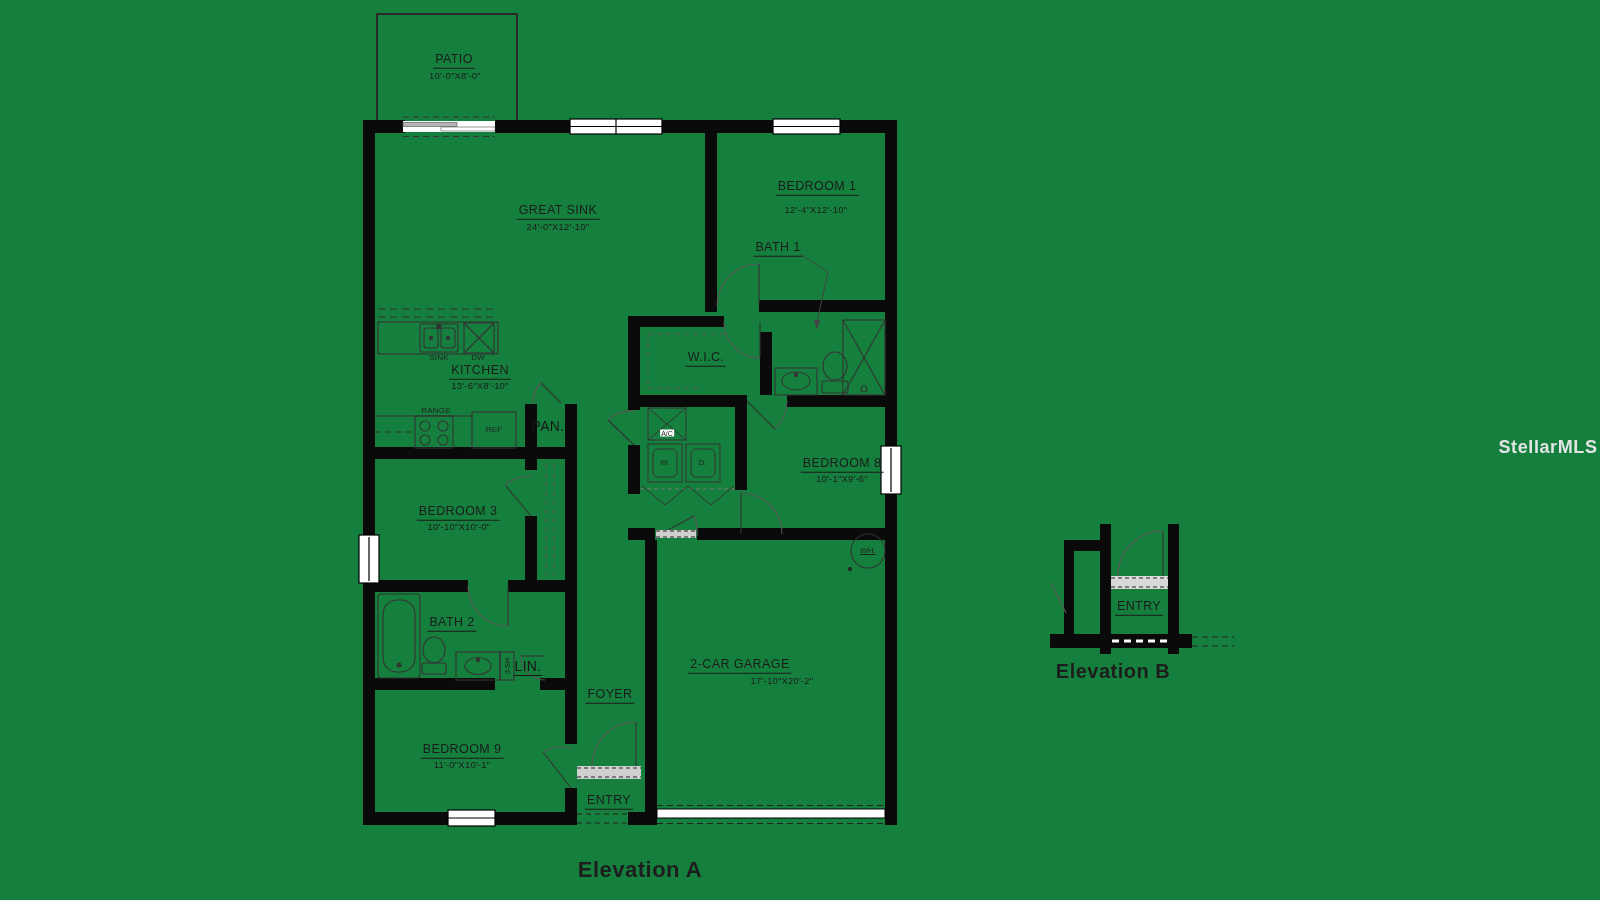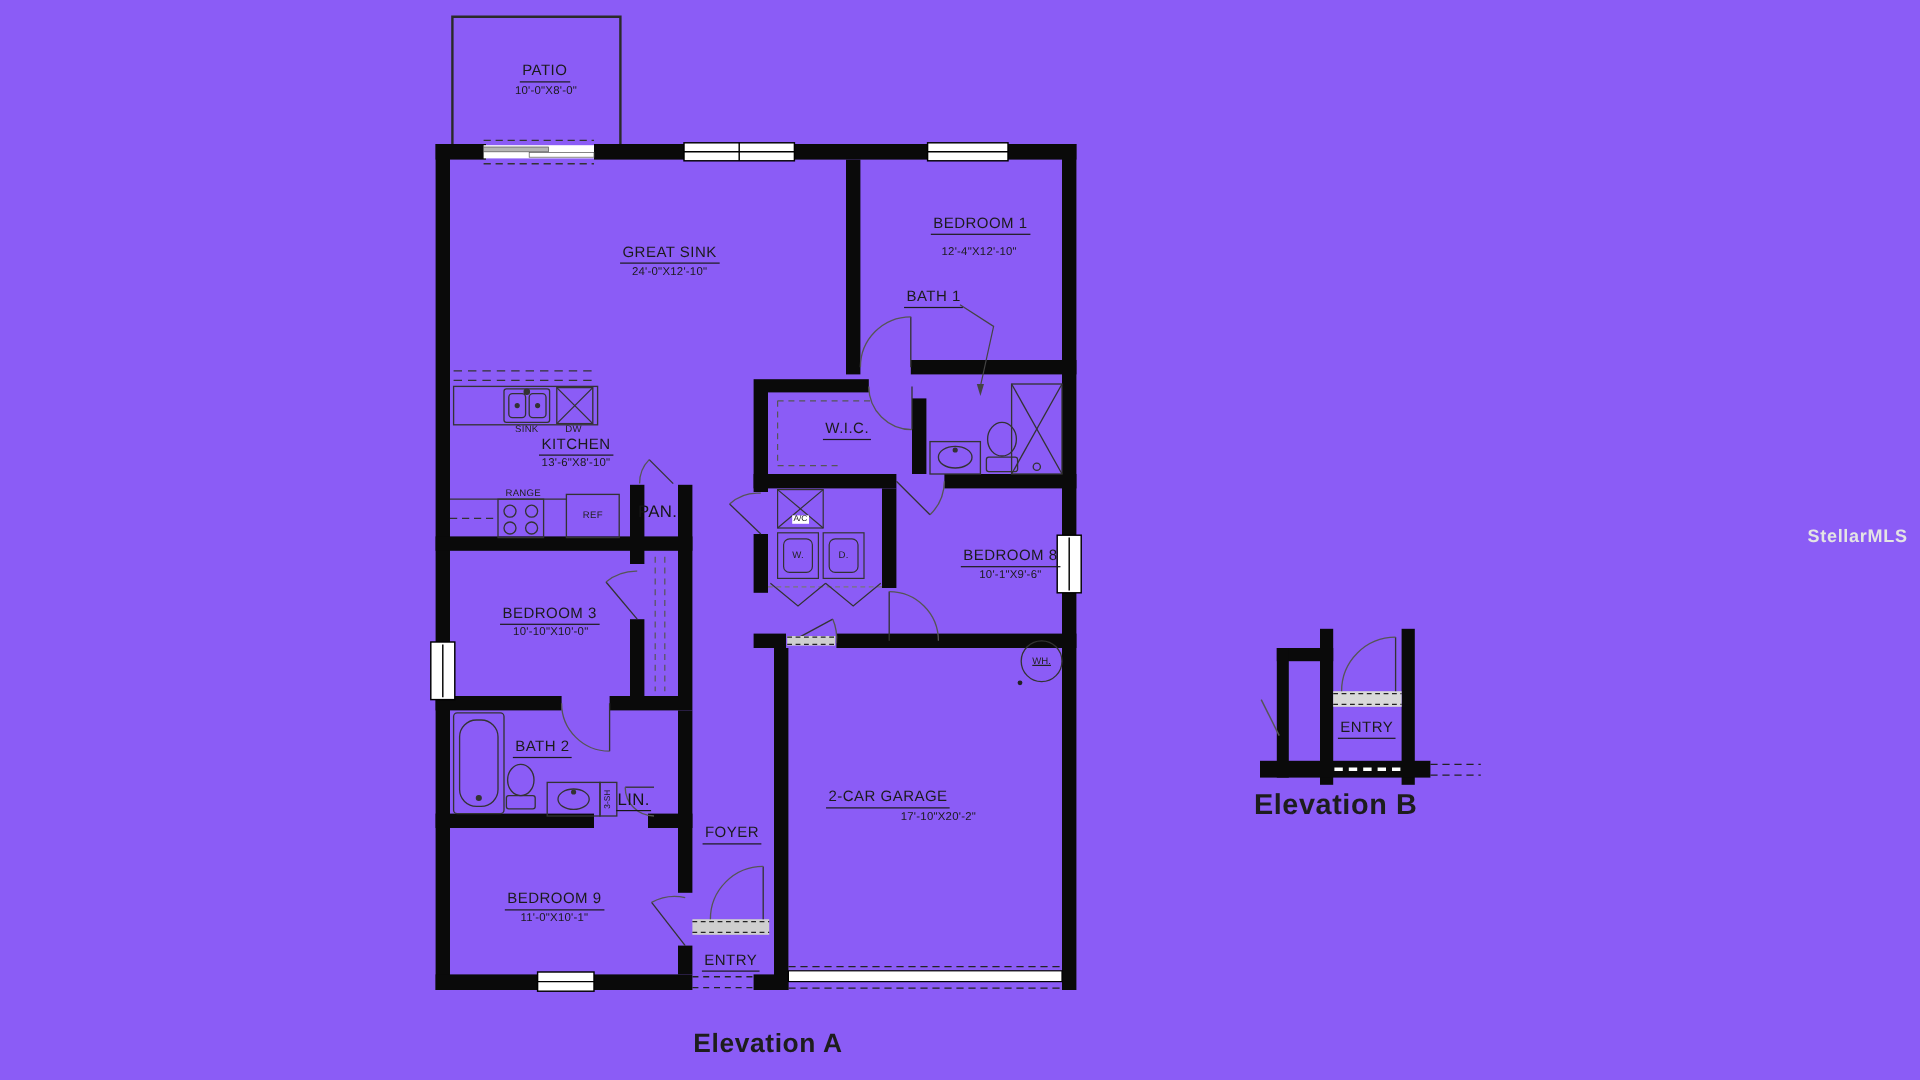--- a/index.html
+++ b/index.html
@@ -1,32 +1,32 @@
 <!DOCTYPE html>
 <html><head>
 <meta charset="utf-8">
 <style>
   html,body{margin:0;padding:0;}
   body{width:1600px;height:900px;background:#ffffff;overflow:hidden;
        font-family:"Liberation Sans","DejaVu Sans",sans-serif;}
-  #stage{position:relative;width:1600px;height:900px;background:#8b5cf6;}
+  #stage{position:relative;width:1600px;height:900px;background:#15803d;}
   svg{position:absolute;left:0;top:0;}
   .lbl{position:absolute;transform:translate(-50%,-50%);white-space:nowrap;
        color:#1b1b1b;text-align:center;line-height:1;}
   .room{font-size:12.5px;letter-spacing:.4px;font-weight:400;}
   .room .nm{border-bottom:1.2px solid #1b1b1b;padding:0 2px 2px;}
   .dims{font-size:9.5px;letter-spacing:.2px;}
   .fix{font-size:8px;letter-spacing:.2px;color:#222;}
   .fix-md{font-size:14px;letter-spacing:.3px;color:#161616;}
   .fix-md .nm{border-bottom:1.1px solid #161616;padding:0 1px 1px;text-align:right;}
   .rot{transform:translate(-50%,-50%) rotate(-90deg);font-size:7px;}
   .title{font-weight:700;color:#1d1d1d;letter-spacing:.5px;}
   .title-a{font-size:22px;}
-  .title-b{font-size:24px;}
-  .watermark{font-size:15px;font-weight:600;color:#e4e4e4;letter-spacing:.6px;}
+  .title-b{font-size:20px;}
+  .watermark{font-size:18px;font-weight:600;color:#e4e4e4;letter-spacing:.6px;}
   .wh-lbl{font-size:8px;color:#222;text-decoration:underline;}
   .ac-lbl{font-size:7px;color:#222;background:#fff;padding:0 1px;}
 </style>
 </head>
 <body>
 
 <div id="stage">
 
 <svg width="1600" height="900" viewBox="0 0 1600 900">
 

